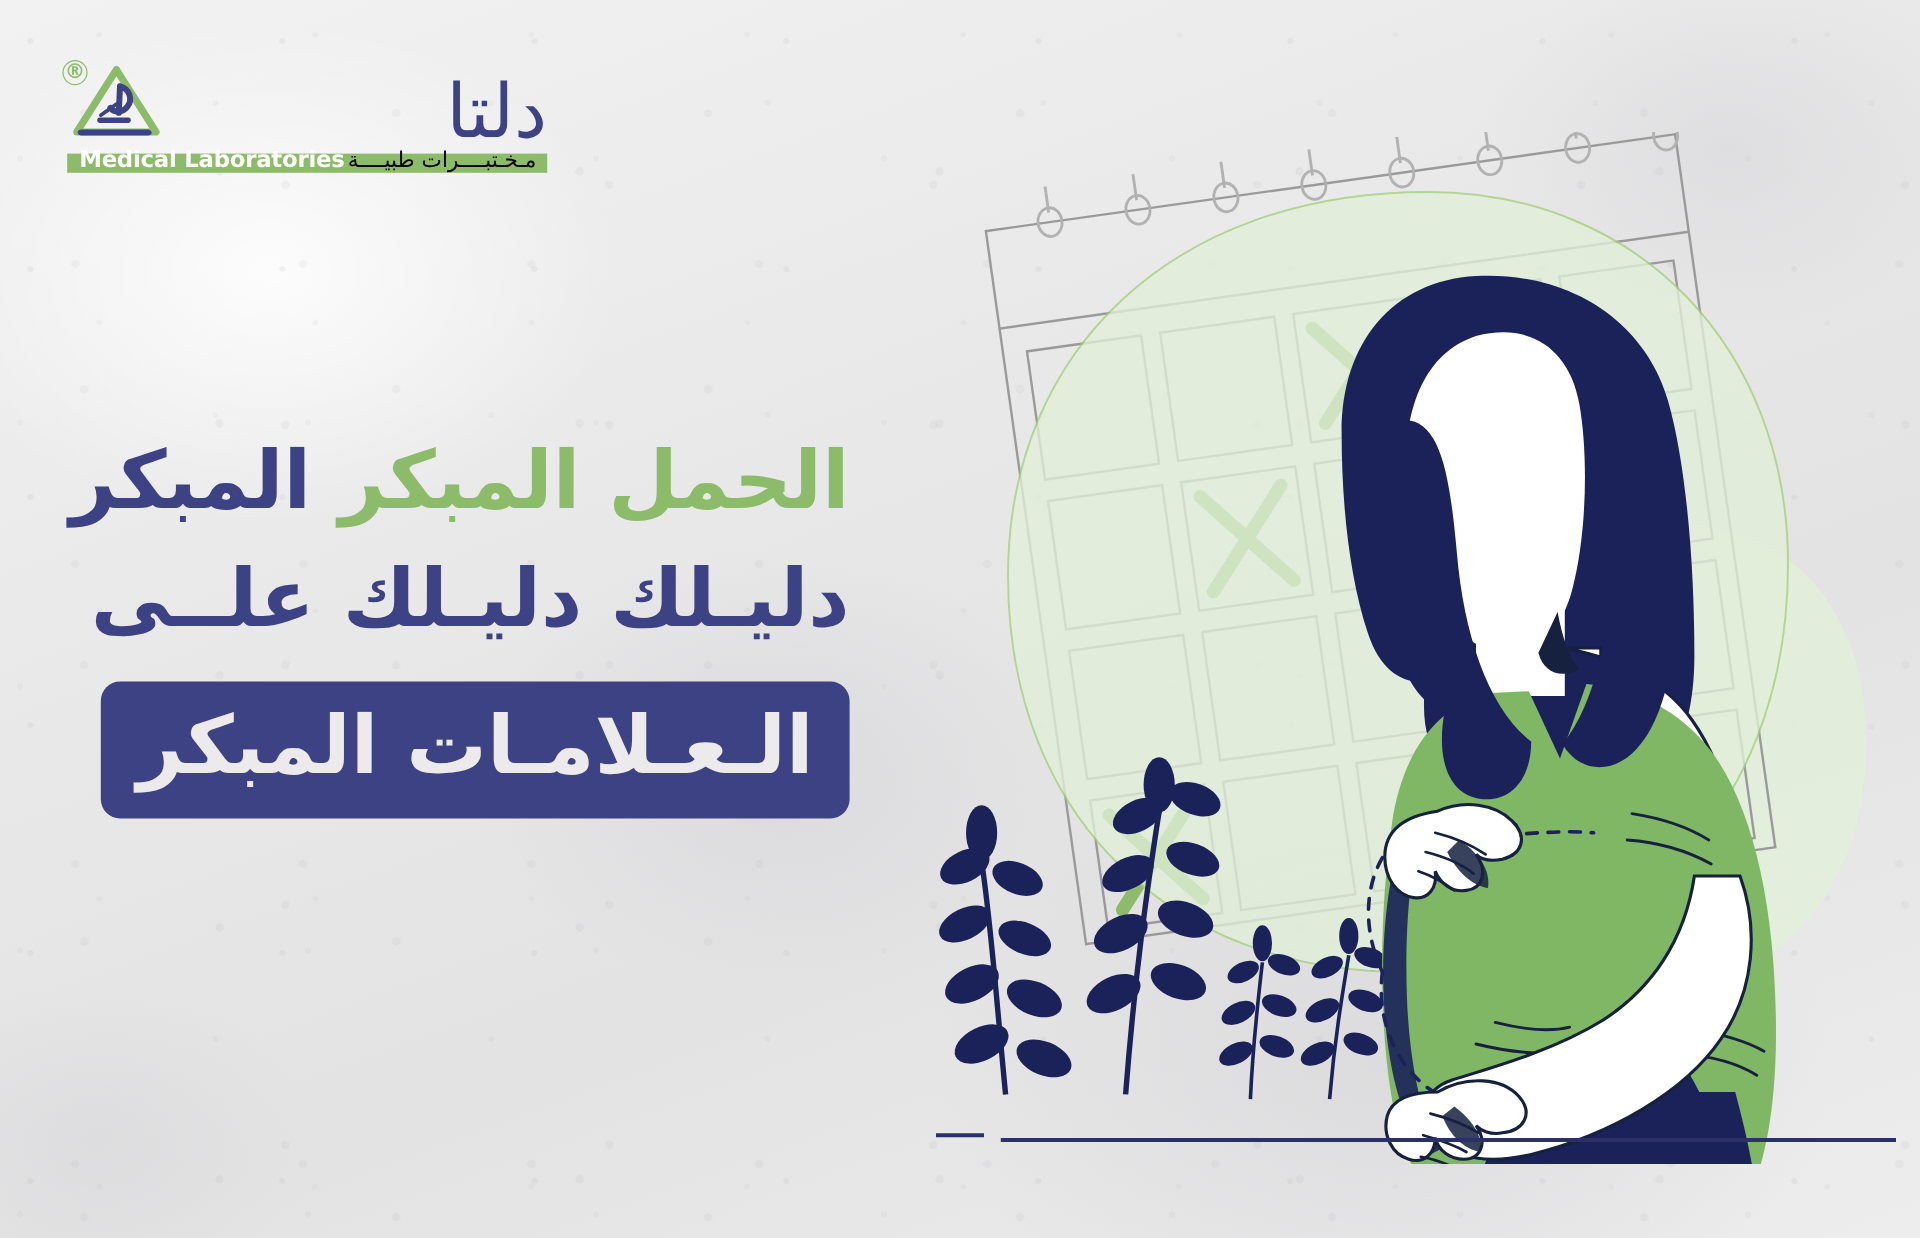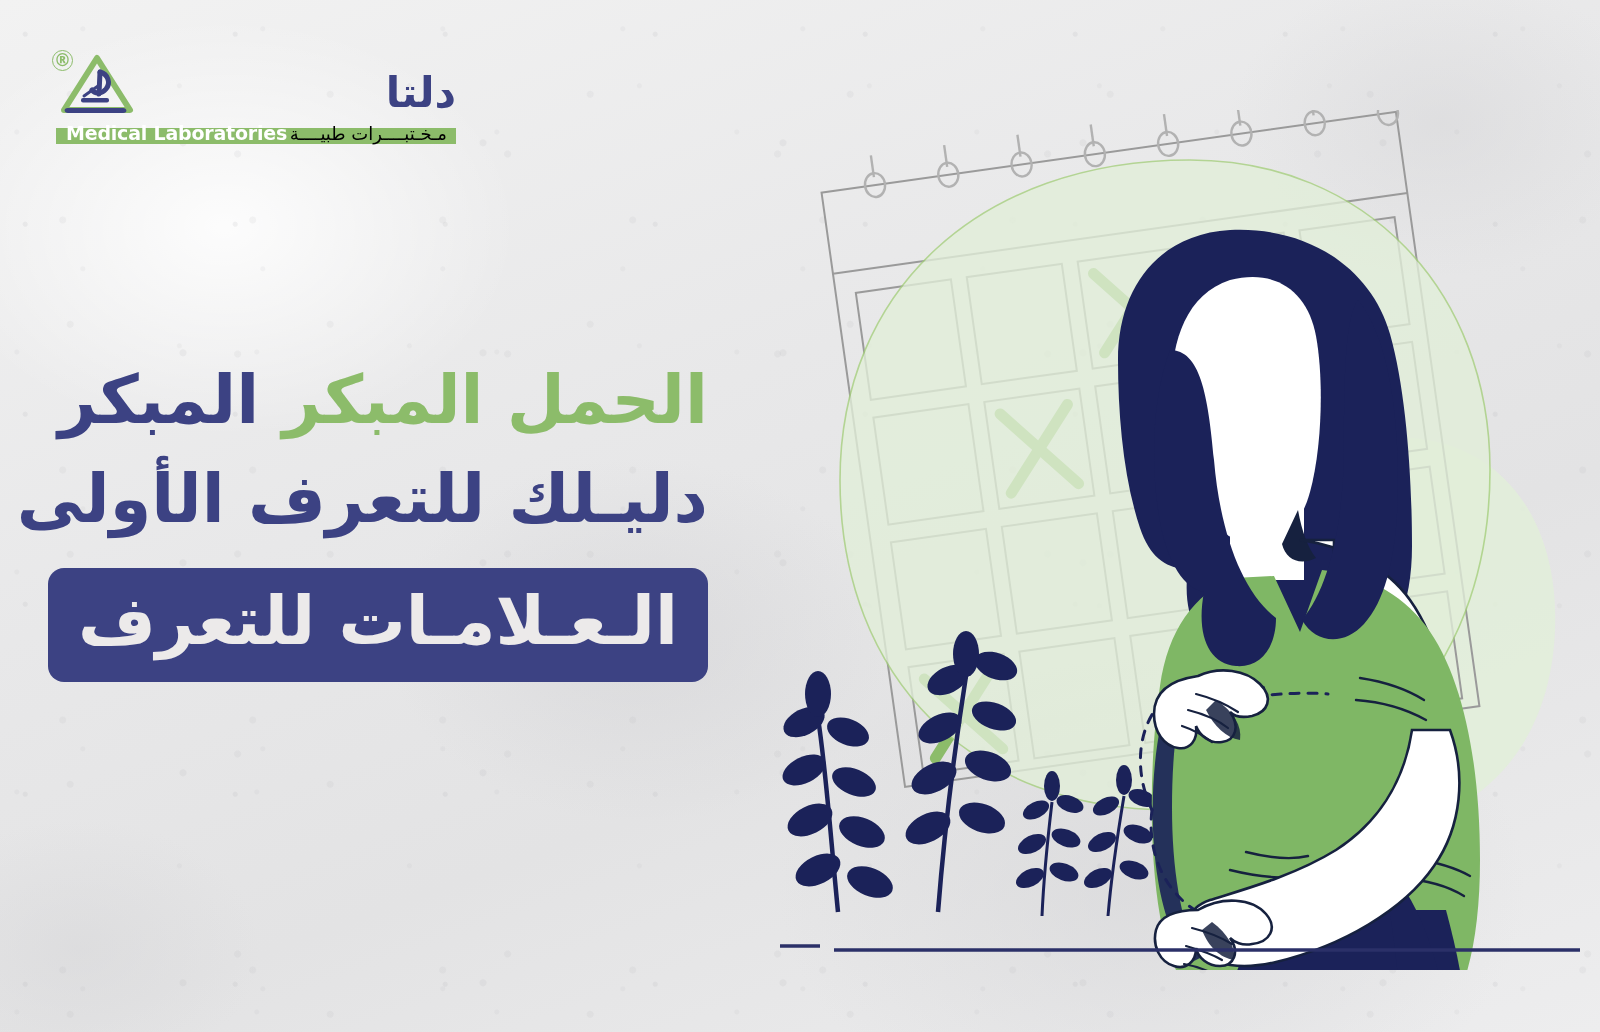--- a/index.html
+++ b/index.html
@@ -47,21 +47,21 @@
   }
   .logo-mark { position:relative; width:78px; height:70px; flex:0 0 78px; }
   .logo-mark svg { position:absolute; left:0; bottom:0; }
   .logo-reg {
     position:absolute; left:-4px; top:-2px;
     font-size:17px; color:#8cbc6a; font-weight:bold;
     width:21px; height:21px; line-height:19px; text-align:center;
     border:1.8px solid #8cbc6a; border-radius:50%;
   }
   .logo-delta-ar {
-    font-size:42px; line-height:58px; color:#3c4283; font-weight:bold;
+    font-size:62px; line-height:58px; color:#3c4283; font-weight:normal;
     direction:rtl;
   }
   .logo-bar {
     margin-top:6px; background:#8cbc6a; height:16px;
     display:flex; align-items:flex-end; justify-content:space-between;
     padding:0 9px 0 10px;
   }
   .logo-bar-en { color:#fff; font-weight:bold; font-size:19px; letter-spacing:-.2px; }
   .logo-bar-ar { color:#000000; font-size:18px; direction:rtl; letter-spacing:1px; }
 
@@ -115,22 +115,22 @@
       <div class="logo-delta-ar">دلتا</div>
     </div>
     <div class="logo-bar">
       <span class="logo-bar-en">Medical Laboratories</span>
       <span class="logo-bar-ar">مـخـتبــــرات طبيــــة</span>
     </div>
   </div>
 
   <div class="headline">
     <div class="hl-line1"><span class="green">الحمل المبكر</span> <span>المبكر</span></div>
-    <div class="hl-line2">دليـلك للتعرف الأولى</div>
-    <div class="hl-badge"><span>الـعـلامـات للتعرف</span></div>
+    <div class="hl-line2">دليـلك دليـلك علــى</div>
+    <div class="hl-badge"><span>الـعـلامـات المبكر</span></div>
   </div>
 
   <div class="art">
     <svg width="840" height="860" viewBox="0 0 840 860" aria-hidden="true">
 
       <g>
         <path d="M600 330 c130 -20 200 70 195 190 c-5 130 -90 200 -200 205 c-95 4 -150 -60 -150 -190 c0 -125 50 -195 155 -205 Z" fill="#e2efd9" opacity=".85"></path>
       </g>
 
       <g transform="rotate(-8 420 420)">

